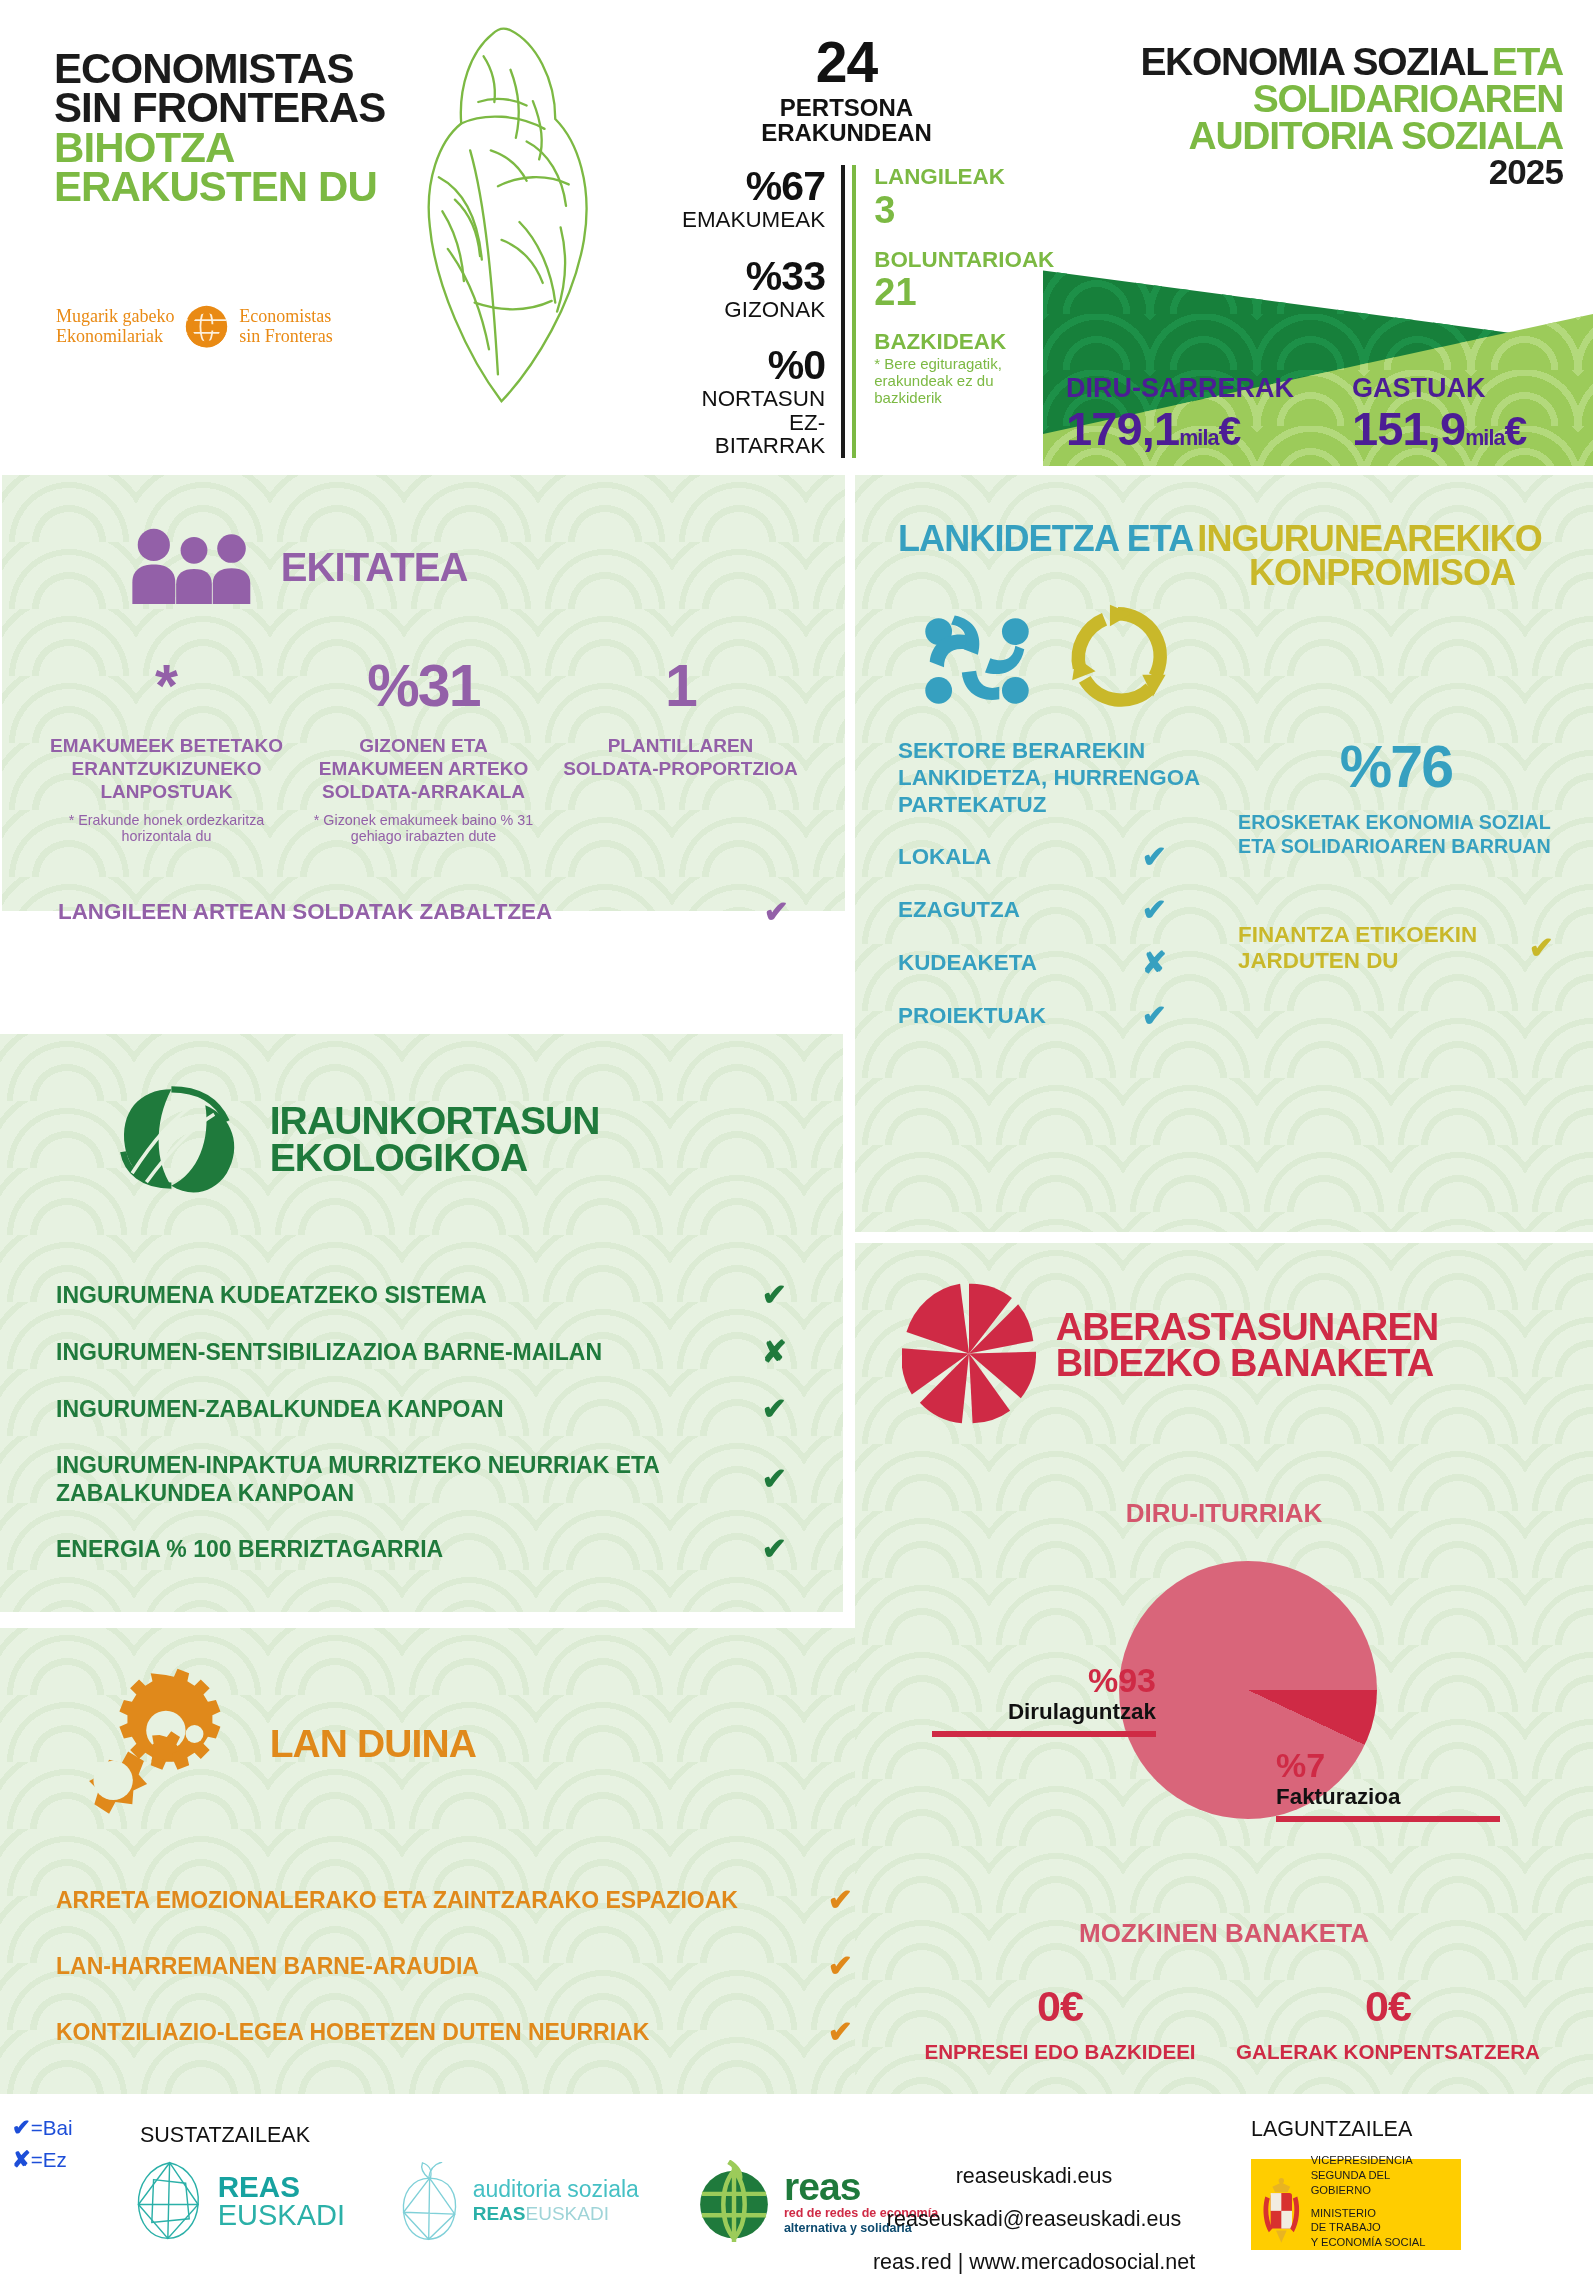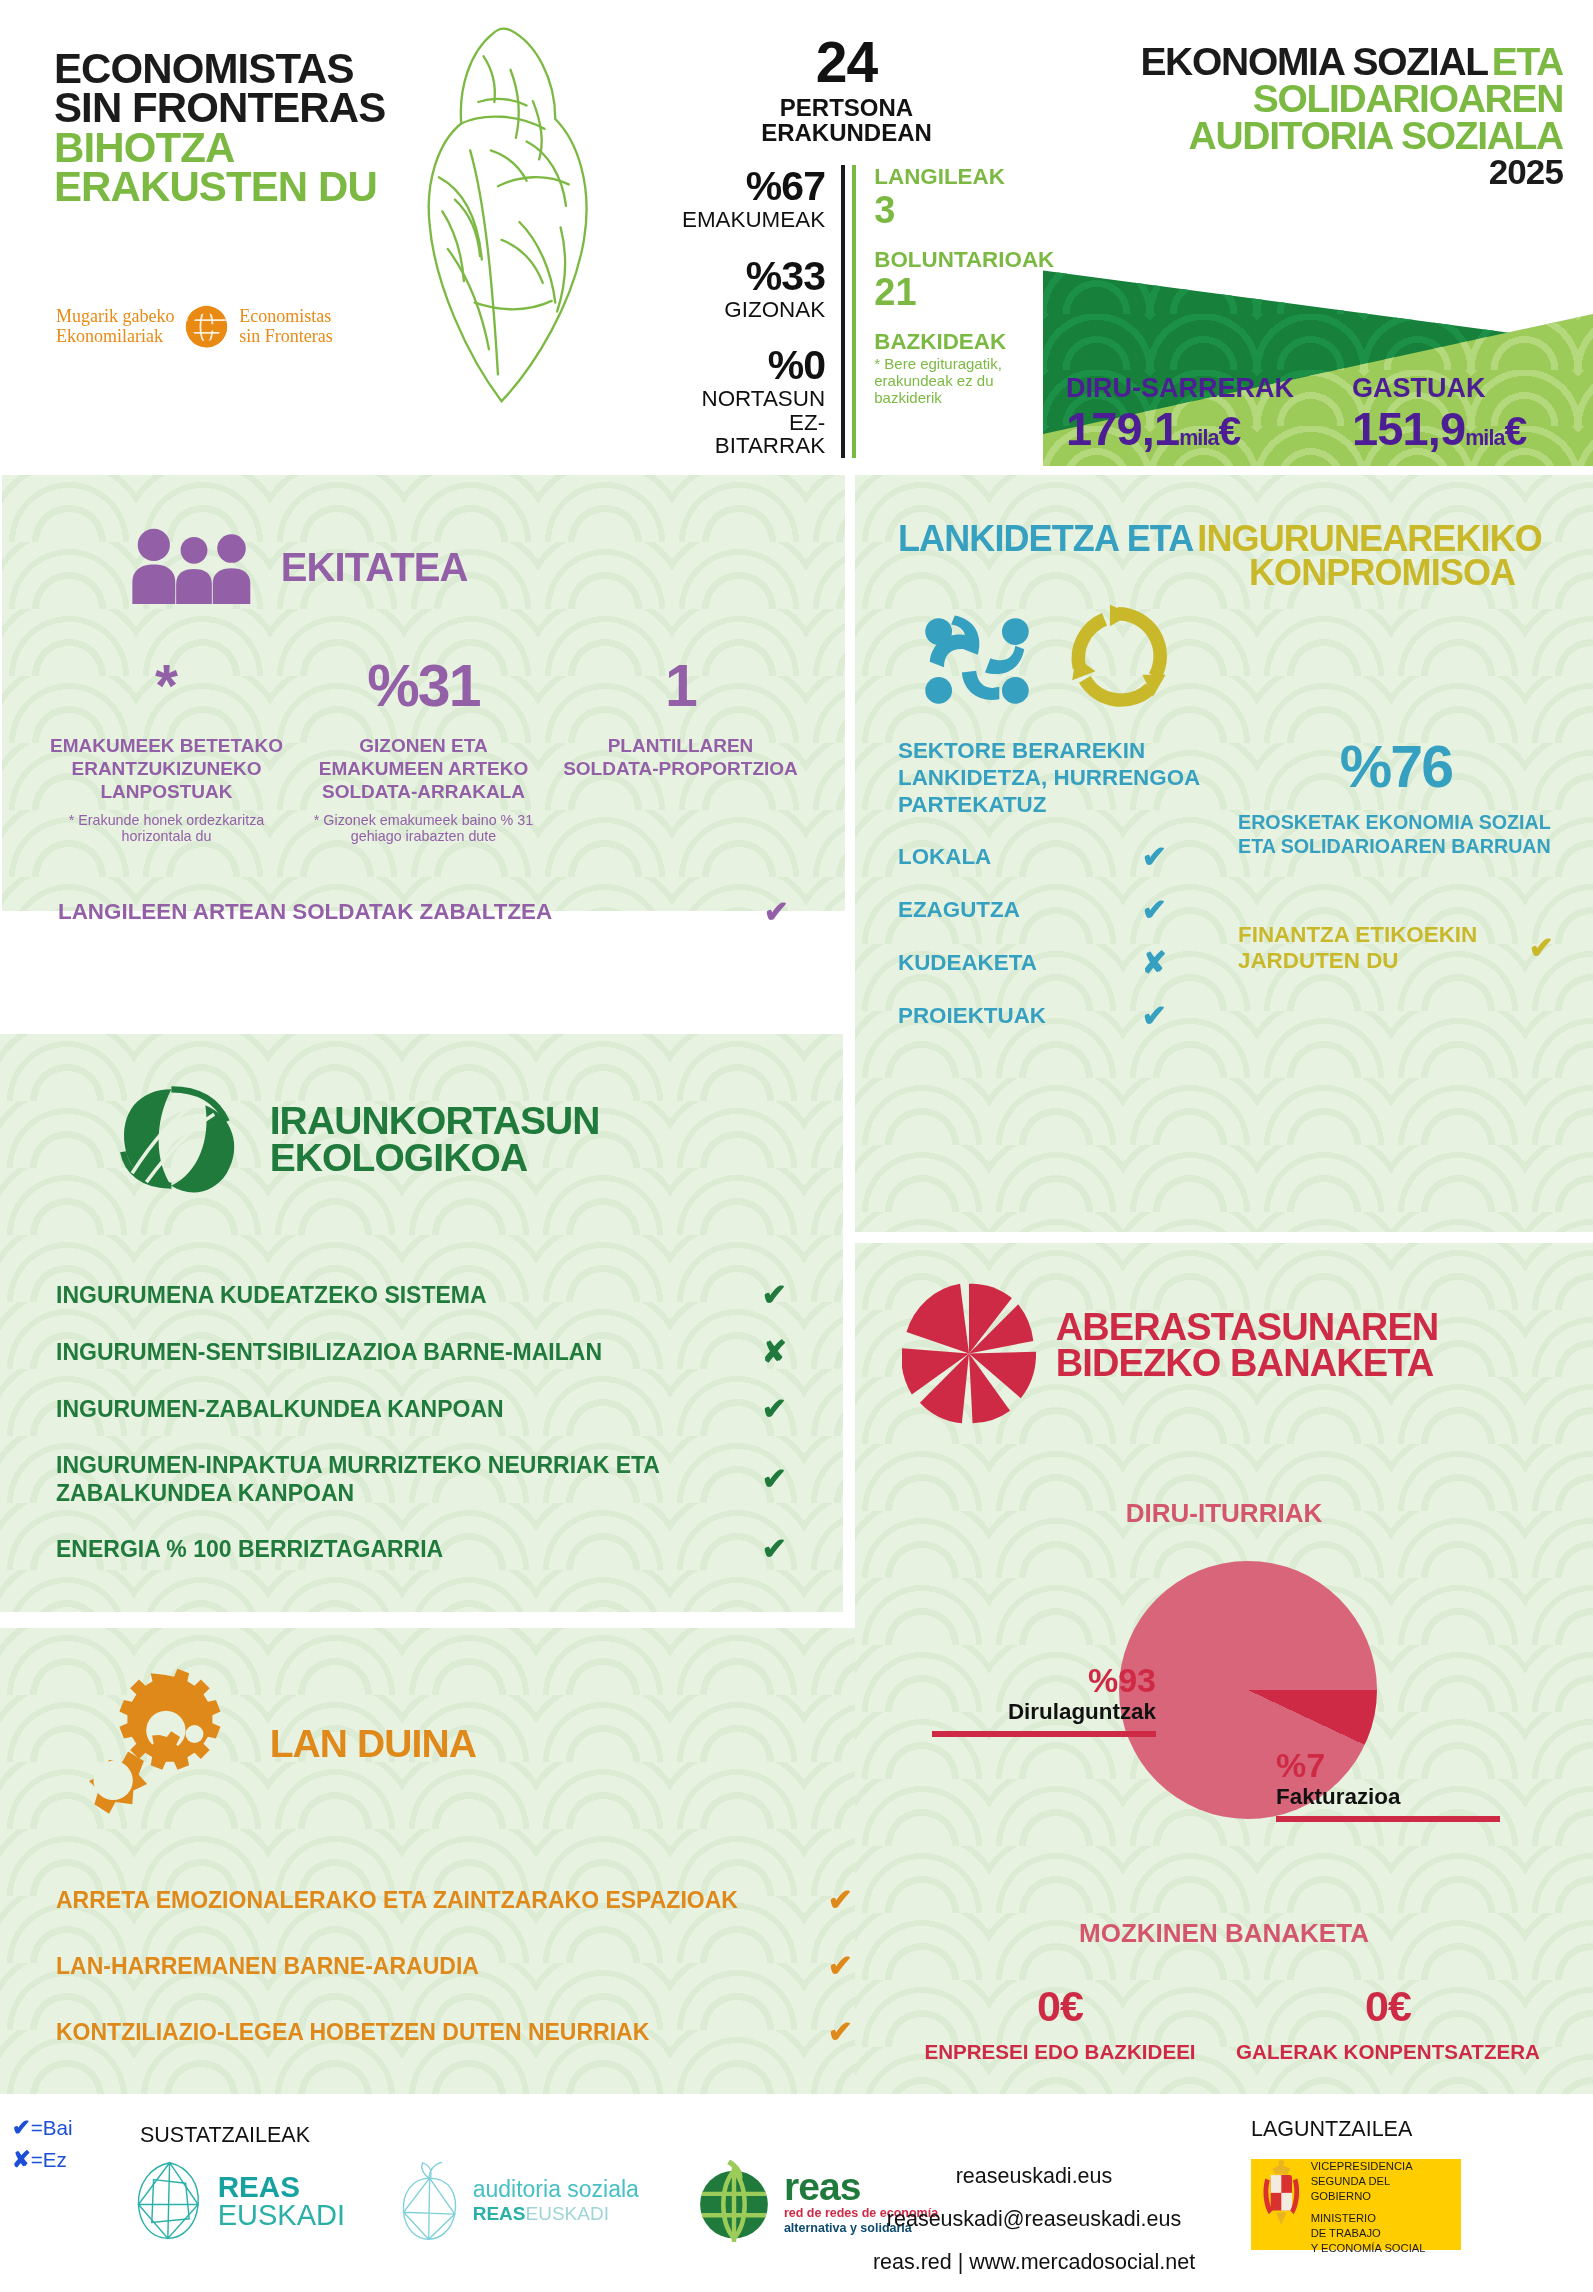--- a/index.html
+++ b/index.html
@@ -163,21 +163,21 @@
 
   
   #footer { position:absolute; left:0; top:2103px; width:1593px; height:190px; background:#fff; }
   #legend { position:absolute; left:12px; top:9px; font-size:20.6px; color:#1d4ed8; line-height:1.45; }
   #legend b { font-size:22.4px; }
   .foot-cap { font-size:21.5px; color:#111; }
   #susta-cap { position:absolute; left:140px; top:19.7px; }
   #lagu-cap  { position:absolute; left:1251px; top:14.3px; }
   #logos { position:absolute; left:134px; top:57px; display:flex; align-items:center; gap:54px; }
   #contact { position:absolute; left:846px; top:52px; width:376px; text-align:center; font-size:21.5px; color:#111; line-height:2.0; }
-  #gob-logo { position:absolute; left:1251px; top:56px; width:210px; height:91px; background:#ffcd00; display:flex; align-items:flex-start; gap:8px; padding:0 9px; }
+  #gob-logo { position:absolute; left:1251px; top:56px; width:210px; height:91px; background:#ffcd00; display:flex; align-items:flex-end; gap:8px; padding:0 9px; }
   .gob-txt { font-size:11.2px; color:#1a1a1a; line-height:1.32; }
   .gob-txt .blk { margin-bottom:8px; }
 
   .t-reas { font-weight:bold; color:#17a2a0; }
 </style>
 </head>
 <body>
 
 <div id="header">
 

